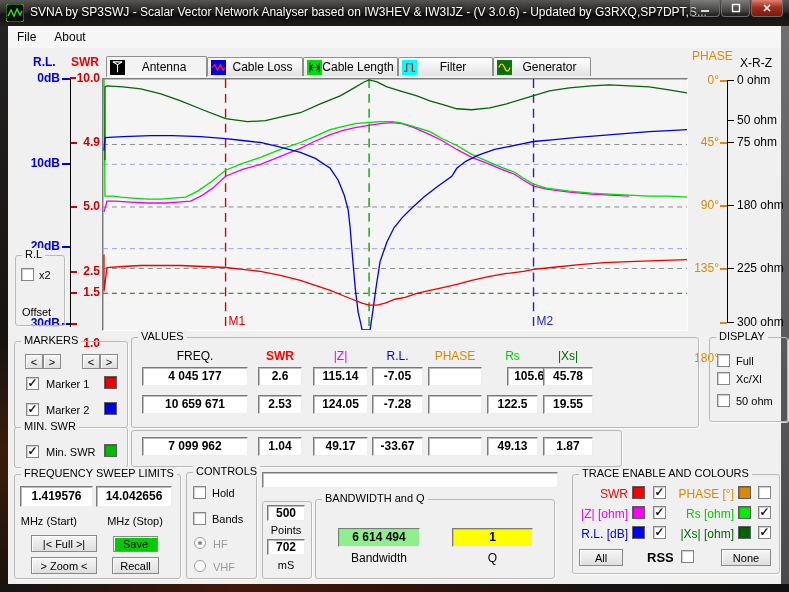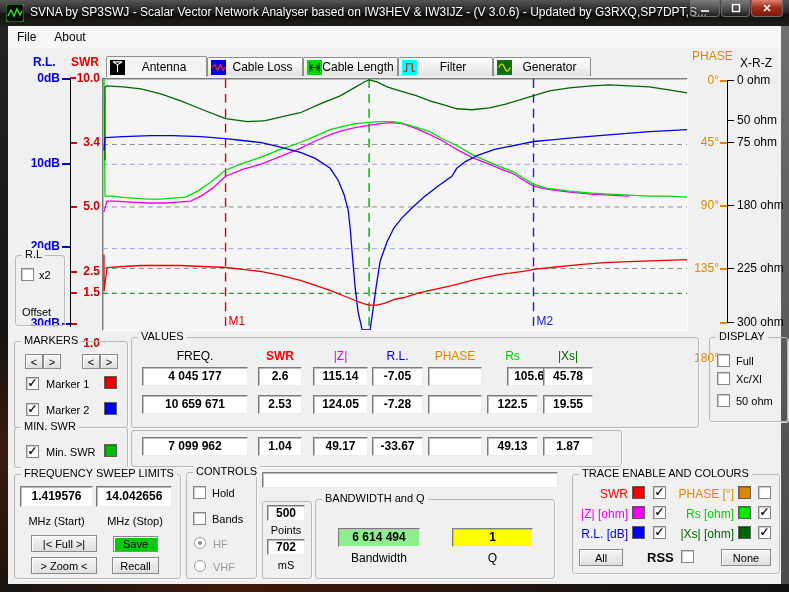--- a/index.html
+++ b/index.html
@@ -174,21 +174,21 @@
       <div class="axis-label" style="left: 18px; top: 71px; width: 42px; text-align: right; color: rgb(0, 0, 221); font-weight: bold;">0dB</div>
       <div class="abs" style="left: 62px; top: 78px; width: 8px; height: 2px; background: rgb(0, 0, 221);"></div>
       <div class="axis-label" style="left: 18px; top: 156px; width: 42px; text-align: right; color: rgb(0, 0, 221); font-weight: bold;">10dB</div>
       <div class="abs" style="left: 62px; top: 163px; width: 8px; height: 2px; background: rgb(0, 0, 221);"></div>
       <div class="axis-label" style="left: 18px; top: 239px; width: 42px; text-align: right; color: rgb(0, 0, 221); font-weight: bold;">20dB</div>
       <div class="abs" style="left: 62px; top: 246px; width: 8px; height: 2px; background: rgb(0, 0, 221);"></div>
       <div class="axis-label" style="left: 18px; top: 316px; width: 42px; text-align: right; color: rgb(0, 0, 221); font-weight: bold;">30dB</div>
       <div class="abs" style="left: 62px; top: 323px; width: 8px; height: 2px; background: rgb(0, 0, 221);"></div>
       <div class="axis-label" style="left: 74px; top: 71px; width: 26px; text-align: right; color: rgb(204, 0, 0); font-weight: bold;">10.0</div>
       <div class="abs" style="left: 70px; top: 77px; width: 6px; height: 2px; background: rgb(204, 0, 0);"></div>
-      <div class="axis-label" style="left: 74px; top: 135px; width: 26px; text-align: right; color: rgb(204, 0, 0); font-weight: bold;">3.4</div>
+      <div class="axis-label" style="left: 74px; top: 135px; width: 26px; text-align: right; color: rgb(204, 0, 0); font-weight: bold;">4.9</div>
       <div class="abs" style="left: 71px; top: 142px; width: 6px; height: 2px; background: rgb(204, 0, 0);"></div>
       <div class="axis-label" style="left: 74px; top: 199px; width: 26px; text-align: right; color: rgb(204, 0, 0); font-weight: bold;">5.0</div>
       <div class="abs" style="left: 71px; top: 206px; width: 6px; height: 2px; background: rgb(204, 0, 0);"></div>
       <div class="axis-label" style="left: 74px; top: 264px; width: 26px; text-align: right; color: rgb(204, 0, 0); font-weight: bold;">2.5</div>
       <div class="abs" style="left: 71px; top: 271px; width: 6px; height: 2px; background: rgb(204, 0, 0);"></div>
       <div class="axis-label" style="left: 74px; top: 285px; width: 26px; text-align: right; color: rgb(204, 0, 0); font-weight: bold;">1.5</div>
       <div class="abs" style="left: 71px; top: 292px; width: 6px; height: 2px; background: rgb(204, 0, 0);"></div>
       <div class="axis-label" style="left: 74px; top: 316px; width: 26px; text-align: right; color: rgb(204, 0, 0); font-weight: bold; margin-top: 20px;">1.0</div>
       <div class="abs" style="left: 71px; top: 323px; width: 6px; height: 2px; background: rgb(204, 0, 0);"></div>
       <div class="axis-label" style="left: 686px; top: 73px; width: 33px; text-align: right; color: rgb(221, 136, 0);">0°</div>
@@ -290,21 +290,21 @@
       <div class="lbl" style="left: 736px; top: 373px;">Xc/Xl</div>
       <div class="cb" style="left: 717px; top: 394px;"></div>
       <div class="lbl" style="left: 736px; top: 395px;">50 ohm</div>
     </div>
 
   <div class="group" style="left:14px;top:474px;width:165px;height:103px;">
     <span class="group-title">FREQUENCY SWEEP LIMITS</span>
   </div>
   <div class="field" style="left:20px;top:486px;width:73px;height:21px;line-height:19px;">1.419576</div>
   <div class="field" style="left:96px;top:486px;width:76px;height:21px;line-height:19px;">14.042656</div>
-  <div class="lbl" style="left:20px;top:515px;width:73px;text-align:center;">MHz  (Start)</div>
+  <div class="lbl" style="left:4px;top:515px;width:73px;text-align:right;">MHz  (Start)</div>
   <div class="lbl" style="left:98px;top:515px;width:74px;text-align:center;">MHz  (Stop)</div>
   <div class="btn" style="left:31px;top:535px;width:66px;height:17px;">|&lt; Full &gt;|</div>
   <div class="btn" style="left: 113px; top: 536px; width: 45px; height: 16px; background: rgb(0, 204, 0);" id="save-btn">Save</div>
   <div class="btn" style="left:31px;top:557px;width:66px;height:17px;">&gt; Zoom &lt;</div>
   <div class="btn" style="left:112px;top:557px;width:47px;height:17px;">Recall</div>
 
   <div class="group" style="left:186px;top:472px;width:69px;height:105px;">
     <span class="group-title">CONTROLS</span>
   </div>
   <div class="cb" style="left:193px;top:486px;" id="hold-cb"></div>

